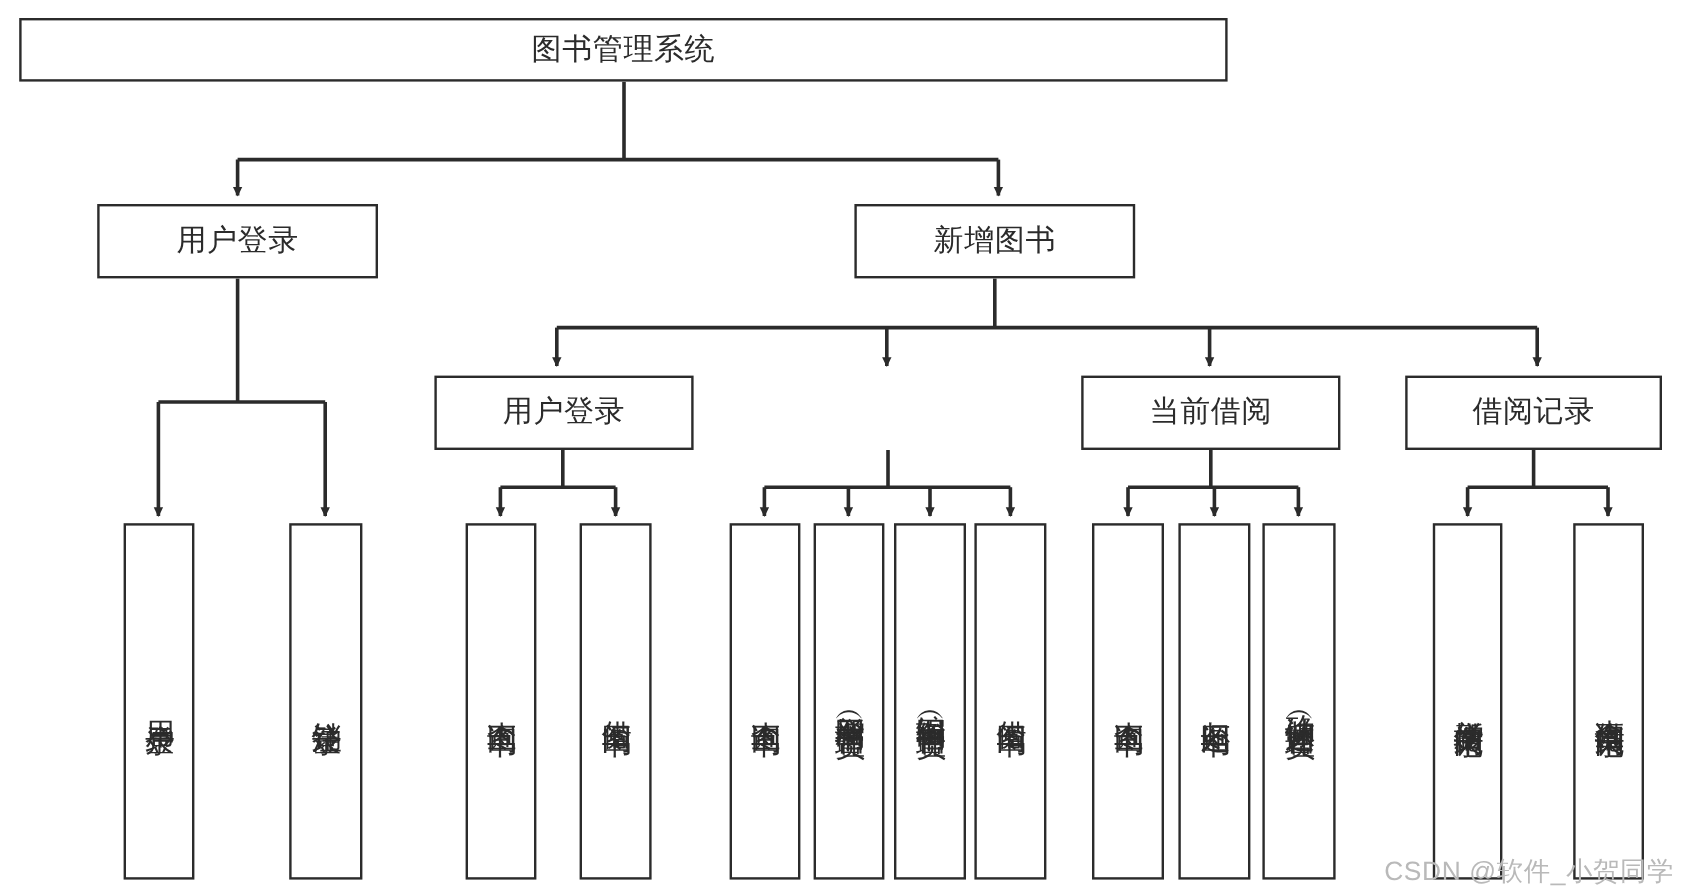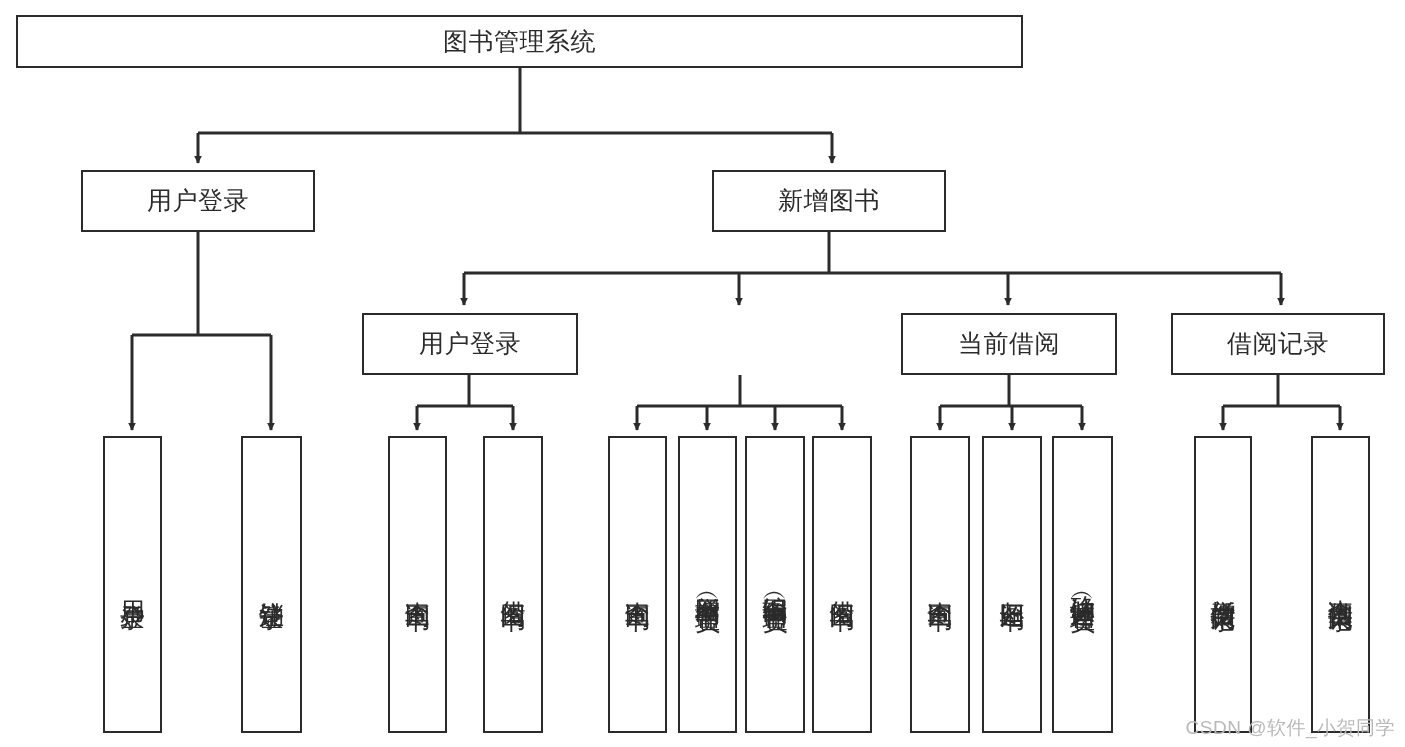--- a/index.html
+++ b/index.html
@@ -52,21 +52,21 @@
   }
   .node-v > span {
     display: block;
     writing-mode: vertical-rl;
     text-orientation: upright;
   }
   #watermark {
     position: absolute;
     right: 10px;
     bottom: 6px;
-    font-size: 19px;
+    font-size: 22px;
     color: #b9b9b9;
     letter-spacing: 0.5px;
     z-index: 5;
     white-space: nowrap;
   }
 </style>
 </head>
 <body>
 
 <div id="canvas">

